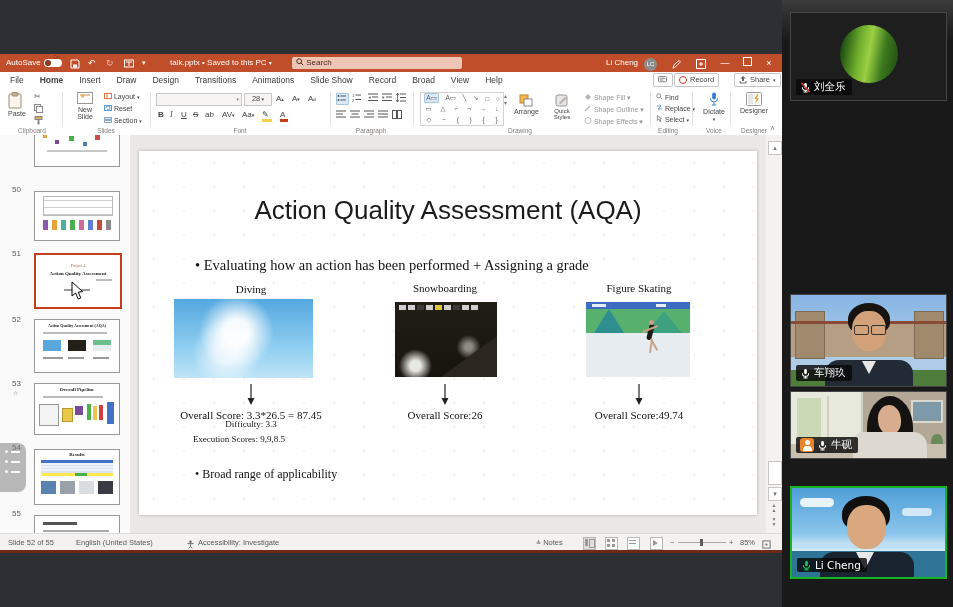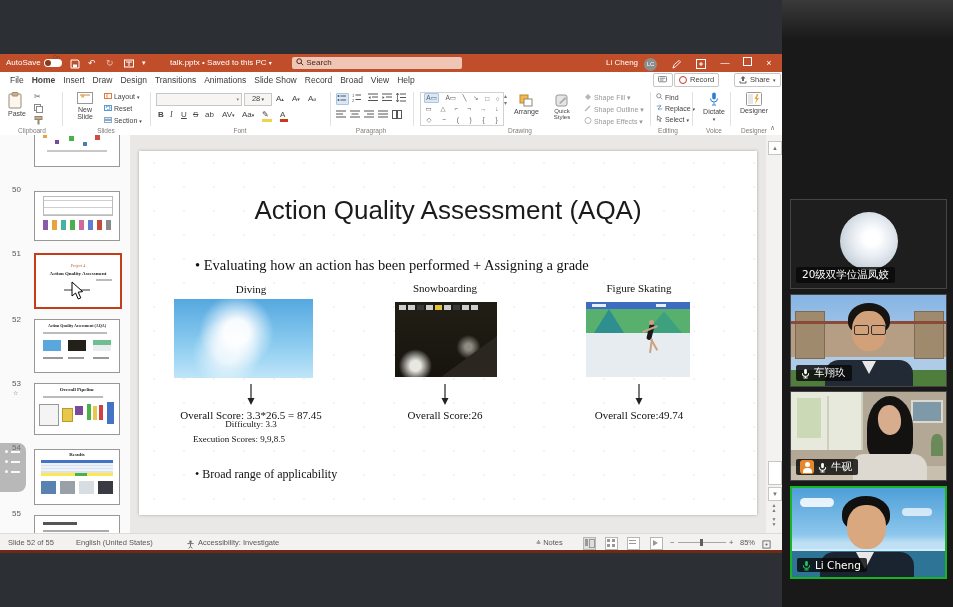--- a/index.html
+++ b/index.html
@@ -10,21 +10,21 @@
   .ppt{position:absolute;left:0;top:54px;width:782px;height:499px;background:#fff}
   .tbar{position:absolute;left:0;top:0;width:782px;height:18px;background:#c14e2b;color:#fff;font-size:8px;line-height:18px}
   .tbar .ic{color:#fff;opacity:.95;font-size:9px}
   .toggle{display:inline-block;width:18px;height:8px;background:#fff;border-radius:4px;vertical-align:middle;position:relative;margin-left:3px}
   .toggle .knob{position:absolute;left:1px;top:1px;width:6px;height:6px;border-radius:50%;background:#8a3a1e}
   .toggle .st{position:absolute;right:2px;top:-6px;font-size:5px;color:#8a3a1e;line-height:8px}
   .searchbox{position:absolute;left:292px;top:3px;width:166px;height:12px;background:#efc6b5;border-radius:2px;color:#4a2418;font-size:8px;line-height:12px;padding-left:4px}
   .avatar{display:inline-block;width:13px;height:13px;border-radius:50%;background:#8d8d8d;color:#fff;font-size:6px;text-align:center;line-height:13px;vertical-align:middle}
   .winbtn{position:absolute;top:0;width:18px;height:18px;text-align:center;color:#fff;font-size:9px;line-height:18px}
   .tabrow{position:absolute;left:0;top:18px;width:782px;height:16px;background:#fff;border-bottom:1px solid #e6e4e2}
-  .tabs{position:absolute;left:8px;top:0;display:flex;gap:4px;font-size:8.5px;color:#3b3a39;line-height:16px}
+  .tabs{position:absolute;left:8px;top:0;display:flex;gap:12px;font-size:8.5px;color:#3b3a39;line-height:16px}
   .tab{padding:0 2px}
   .tab.active{border-bottom:2px solid #c43e1c;color:#444;font-weight:bold}
   .smallbtn{position:absolute;top:1px;height:12px;border:1px solid #c8c6c4;border-radius:2px;background:#fff;font-size:7.5px;color:#444;line-height:12px;padding:0 4px;display:flex;align-items:center;gap:3px}
   .reddot{display:inline-block;width:6px;height:6px;border:1.4px solid #c0392b;border-radius:50%}
   .ribbon{position:absolute;left:0;top:34px;width:782px;height:47px;background:#fff;border-bottom:1px solid #d8d6d4;font-size:7px;color:#555}
   .gdiv{position:absolute;top:4px;height:34px;width:1px;background:#e3e1df}
   .glabel{position:absolute;bottom:1px;font-size:6.5px;color:#7f7d7b;text-align:center}
   .ricon{position:absolute;color:#6b6966;font-size:8px}
   .rbox{position:absolute;border:1px solid #c9c7c5;background:#f6f5f4;color:#8a8886}
   .sel{background:#d8e8f8;border:1px solid #a8c7e0;border-radius:1px}
@@ -561,28 +561,35 @@
       </div>
     <div class="r">
         <span class="d"></span>
         <span class="b"></span>
       </div>
   </div>
 
 
   <div class="people">
 
-
-
-    <div class="tile" style="top:199px;height:90px">
-      <div class="pava" style="background:radial-gradient(circle at 55% 45%,#ffffff 0 16%,#e9eef3 40%,#c5cfd9 74%,#a9b4c0 100%)"></div>
-      <div class="badge" style="padding-left:6px">
-        <span>20级双学位温凤姣</span>
-      </div>
-    </div>
+    <div class="tile" style="top:12px;height:89px">
+      <div class="pava" style="background:linear-gradient(100deg,#1e4d12 8%,#6fae2c 34%,#9ccf44 50%,#3c7a1e 72%,#234f14 95%)"></div>
+      <div class="badge">
+        <svg width="11" height="11" viewBox="0 0 16 16">
+            <rect x="6" y="1.5" width="4" height="7.5" rx="2" fill="#fff"></rect>
+            <path d="M3.5 7.5a4.5 4.5 0 0 0 9 0" fill="none" stroke="#fff" stroke-width="1.5"></path>
+            <line x1="8" y1="12.5" x2="8" y2="14.5" stroke="#fff" stroke-width="1.5"></line>
+            <line x1="5" y1="14.5" x2="11" y2="14.5" stroke="#fff" stroke-width="1.5"></line>
+            <line x1="2" y1="1" x2="14" y2="15" stroke="#e23b3b" stroke-width="2"></line>
+          </svg>
+        <span>刘全乐</span>
+      </div>
+    </div>
+
+
 
     <div class="tile" style="top:294px;height:93px">
       <div class="vid">
         <div class="abs" style="inset:0;background:linear-gradient(#86b4e4,#aecce8 58%)"></div>
         <div class="abs" style="left:0;right:0;top:28px;height:34px;background:#b59e83"></div>
         <div class="abs" style="left:4px;top:16px;width:28px;height:46px;background:#a08a6e;border:1px solid #7c6a52"></div>
         <div class="abs" style="left:123px;top:16px;width:28px;height:46px;background:#a08a6e;border:1px solid #7c6a52"></div>
         <div class="abs" style="left:0;right:0;top:26px;height:3px;background:#8a4a38"></div>
         <div class="abs" style="left:0;right:0;bottom:0;height:16px;background:#4f7d3c"></div>
         <div class="abs" style="left:57px;top:8px;width:42px;height:32px;background:#171310;border-radius:50% 50% 40% 40%"></div>
@@ -596,21 +603,21 @@
         <svg width="11" height="11" viewBox="0 0 16 16">
             <rect x="6" y="1.5" width="4" height="7.5" rx="2" fill="#fff"></rect>
             <path d="M3.5 7.5a4.5 4.5 0 0 0 9 0" fill="none" stroke="#fff" stroke-width="1.5"></path>
             <line x1="8" y1="12.5" x2="8" y2="14.5" stroke="#fff" stroke-width="1.5"></line>
             <line x1="5" y1="14.5" x2="11" y2="14.5" stroke="#fff" stroke-width="1.5"></line>
           </svg>
         <span>车翔玖</span>
       </div>
     </div>
 
-    <div class="tile" style="top:391px;height:90px">
+    <div class="tile" style="top:391px;height:68px">
       <div class="vid">
         <div class="abs" style="inset:0;background:#b3a796"></div>
         <div class="abs" style="left:0;top:0;width:70px;height:58px;background:#e7e9dd;border-right:2px solid #cfcfc0"></div>
         <div class="abs" style="left:6px;top:6px;width:24px;height:40px;background:#c4d4ae;opacity:.8"></div>
         <div class="abs" style="left:36px;top:4px;width:2px;height:54px;background:#cfcfc0"></div>
         <div class="abs" style="left:120px;top:8px;width:28px;height:19px;background:#7e99a8;border:2px solid #ddd8ce"></div>
         <div class="abs" style="left:140px;top:42px;width:12px;height:22px;background:#6a8a5a;border-radius:40% 40% 0 0"></div>
         <div class="abs" style="left:0;right:0;bottom:0;height:14px;background:#c8bfae"></div>
         <div class="abs" style="left:76px;top:4px;width:46px;height:64px;background:#141210;border-radius:50% 50% 26% 26%"></div>
         <div class="abs" style="left:87px;top:13px;width:23px;height:30px;background:#d8ad8d;border-radius:48%;transform:rotate(-6deg)"></div>

